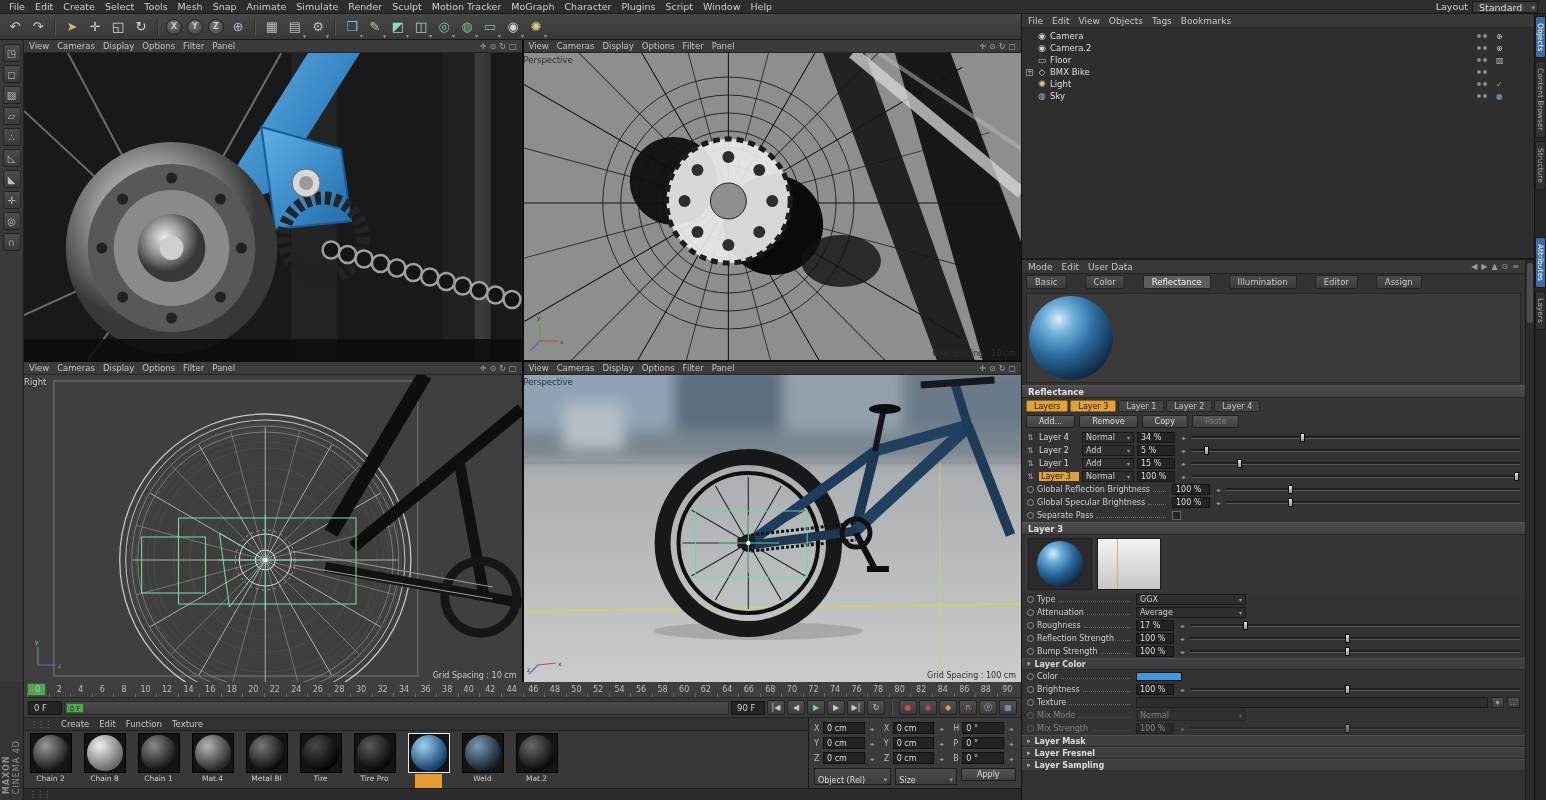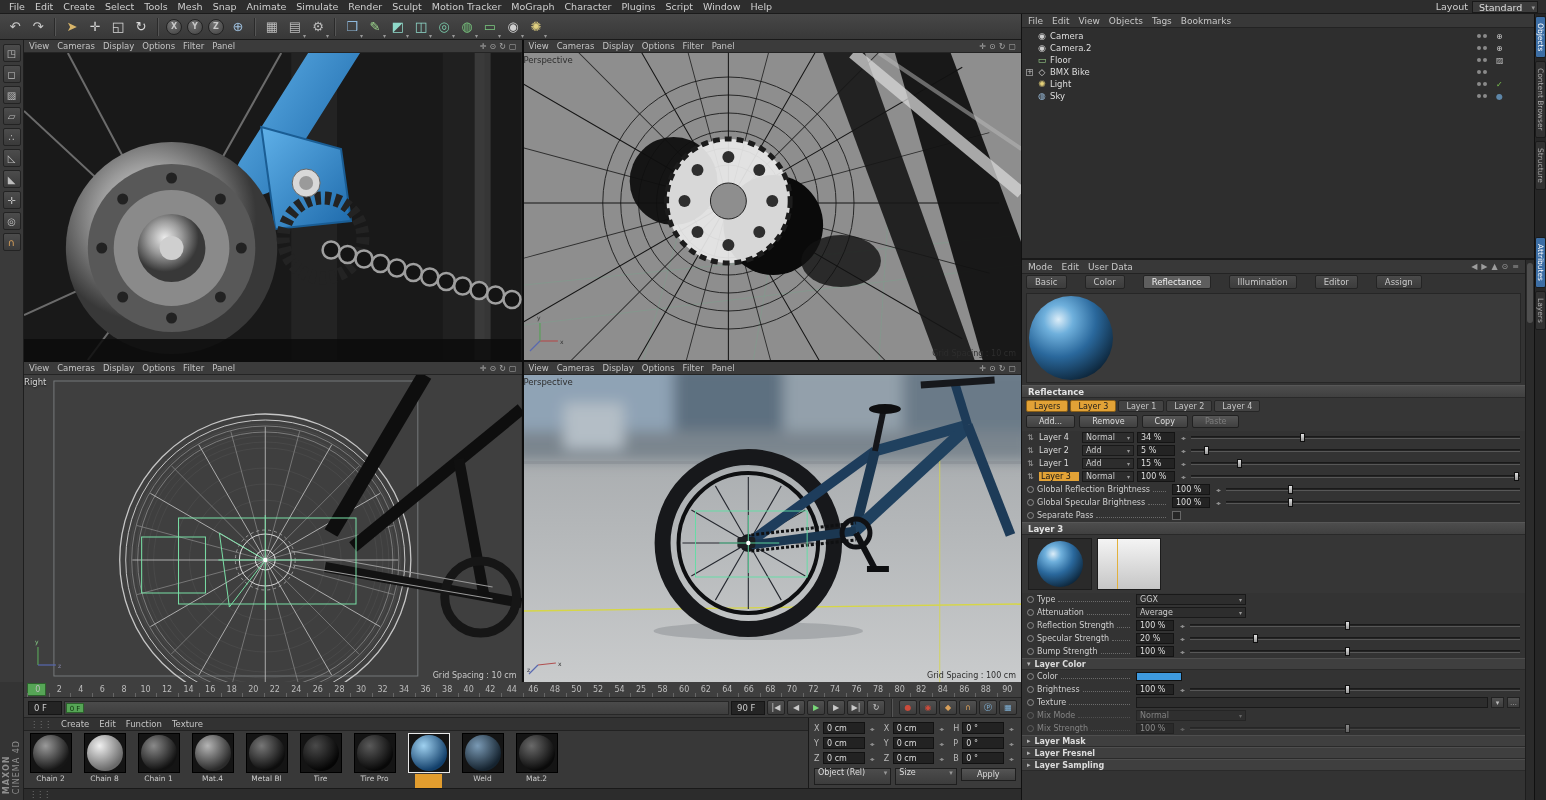--- a/index.html
+++ b/index.html
@@ -77,21 +77,21 @@
   .mat.sel .mat-name{background:#e29d2e;color:#151515;padding:16px 3px}
 
   .coords{width:212px;flex:none;background:#3b3b3b;padding:4px 5px 3px;display:flex;flex-direction:column;font-size:8px}
   .coord-grid{flex:1;display:flex;gap:7px}
   .cgroup{flex:1;display:flex;flex-direction:column;gap:3px}
   .cfield{display:flex;align-items:center;gap:2px}
   .clabel{width:7px;color:#bbb}
   .cbox{flex:1;height:12px;line-height:11px;background:#222;border:1px solid #121212;color:#ddd;padding:0 3px;white-space:nowrap;overflow:hidden}
   .stp{font-size:6px;color:#8d8d8d;letter-spacing:-1px;width:10px;text-align:center}
   .coord-ctl{display:flex;gap:4px;margin-top:3px}
-  .cdd{flex:1.3;height:17px;background:linear-gradient(#4c4c4c,#3c3c3c);border:1px solid #1e1e1e;display:flex;align-items:flex-end;justify-content:space-between;padding:7px 3px;color:#ddd}
+  .cdd{flex:1.3;height:17px;background:linear-gradient(#4c4c4c,#3c3c3c);border:1px solid #1e1e1e;display:flex;align-items:flex-start;justify-content:space-between;padding:7px 3px;color:#ddd}
   .cdd.small{flex:1}
   .cdd .car{font-size:7px;color:#999}
   .apply-btn{flex:1;height:13px;background:linear-gradient(#555,#404040);border:1px solid #1e1e1e;color:#ddd;display:flex;align-items:center;justify-content:center}
 
   .statusbar{height:12px;flex:none;background:#2c2c2c;border-top:1px solid #191919;display:flex;align-items:center;padding:0 5px;color:#6f6f6f;font-size:7.5px}
 
   
   .right{flex:1;display:flex;flex-direction:column;background:#333;min-width:0}
   .pm-head{height:14px;flex:none;background:#383838;border-bottom:1px solid #232323;display:flex;gap:9px;align-items:center;padding:0 6px;font-size:9px;color:#c7c7c7}
   .pm-head .icons{margin-left:auto;display:flex;gap:4px;font-size:8px;color:#9c9c9c}
@@ -580,21 +580,21 @@
               <span class="tick">36</span>
               <span class="tick">38</span>
               <span class="tick">40</span>
               <span class="tick">42</span>
               <span class="tick">44</span>
               <span class="tick">46</span>
               <span class="tick">48</span>
               <span class="tick">50</span>
               <span class="tick">52</span>
               <span class="tick">54</span>
-              <span class="tick">25</span>
+              <span class="tick">56</span>
               <span class="tick">58</span>
               <span class="tick">60</span>
               <span class="tick">62</span>
               <span class="tick">64</span>
               <span class="tick">66</span>
               <span class="tick">68</span>
               <span class="tick">70</span>
               <span class="tick">72</span>
               <span class="tick">74</span>
               <span class="tick">76</span>
@@ -1037,41 +1037,41 @@
                 </span>
                 <div class="ldd" style="width: 110px;">
                   <span>Average</span>
                   <span class="dd-car">▾</span>
                 </div>
                 <span class="sp"></span>
               </div>
               <div class="prow">
                 <span class="ring"></span>
                 <span class="plabel">
+                  <span class="pl-text">Roughness</span>
+                  <span class="dots"></span>
+                </span>
+                <div class="lval">17 %</div>
+                <span class="stp">◂▸</span>
+                <div class="slider">
+                  <div class="strack"></div>
+                  <div class="shandle" style="left: calc(17% - 3px);"></div>
+                </div>
+              </div>
+              <div class="prow">
+                <span class="ring"></span>
+                <span class="plabel">
                   <span class="pl-text">Reflection Strength</span>
                   <span class="dots"></span>
                 </span>
                 <div class="lval">100 %</div>
                 <span class="stp">◂▸</span>
                 <div class="slider">
                   <div class="strack"></div>
                   <div class="shandle" style="left: calc(48% - 3px);"></div>
-                </div>
-              </div>
-              <div class="prow">
-                <span class="ring"></span>
-                <span class="plabel">
-                  <span class="pl-text">Specular Strength</span>
-                  <span class="dots"></span>
-                </span>
-                <div class="lval">20 %</div>
-                <span class="stp">◂▸</span>
-                <div class="slider">
-                  <div class="strack"></div>
-                  <div class="shandle" style="left: calc(20% - 3px);"></div>
                 </div>
               </div>
               <div class="prow">
                 <span class="ring"></span>
                 <span class="plabel">
                   <span class="pl-text">Bump Strength</span>
                   <span class="dots"></span>
                 </span>
                 <div class="lval">100 %</div>
                 <span class="stp">◂▸</span>

